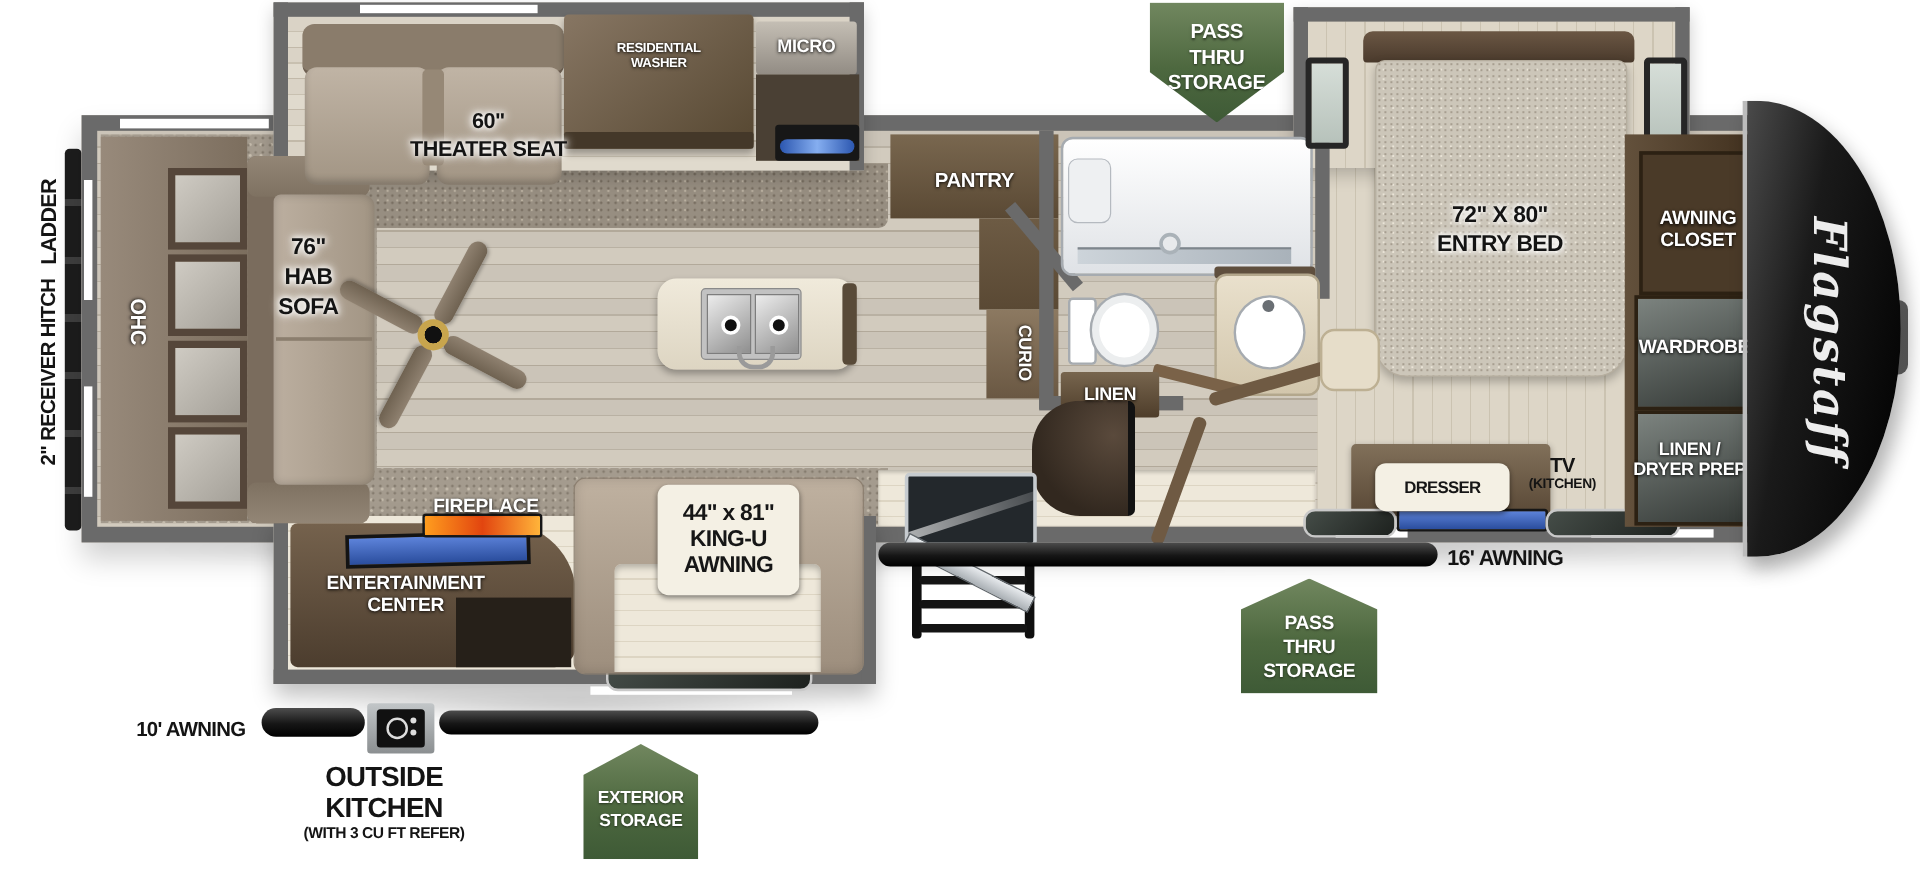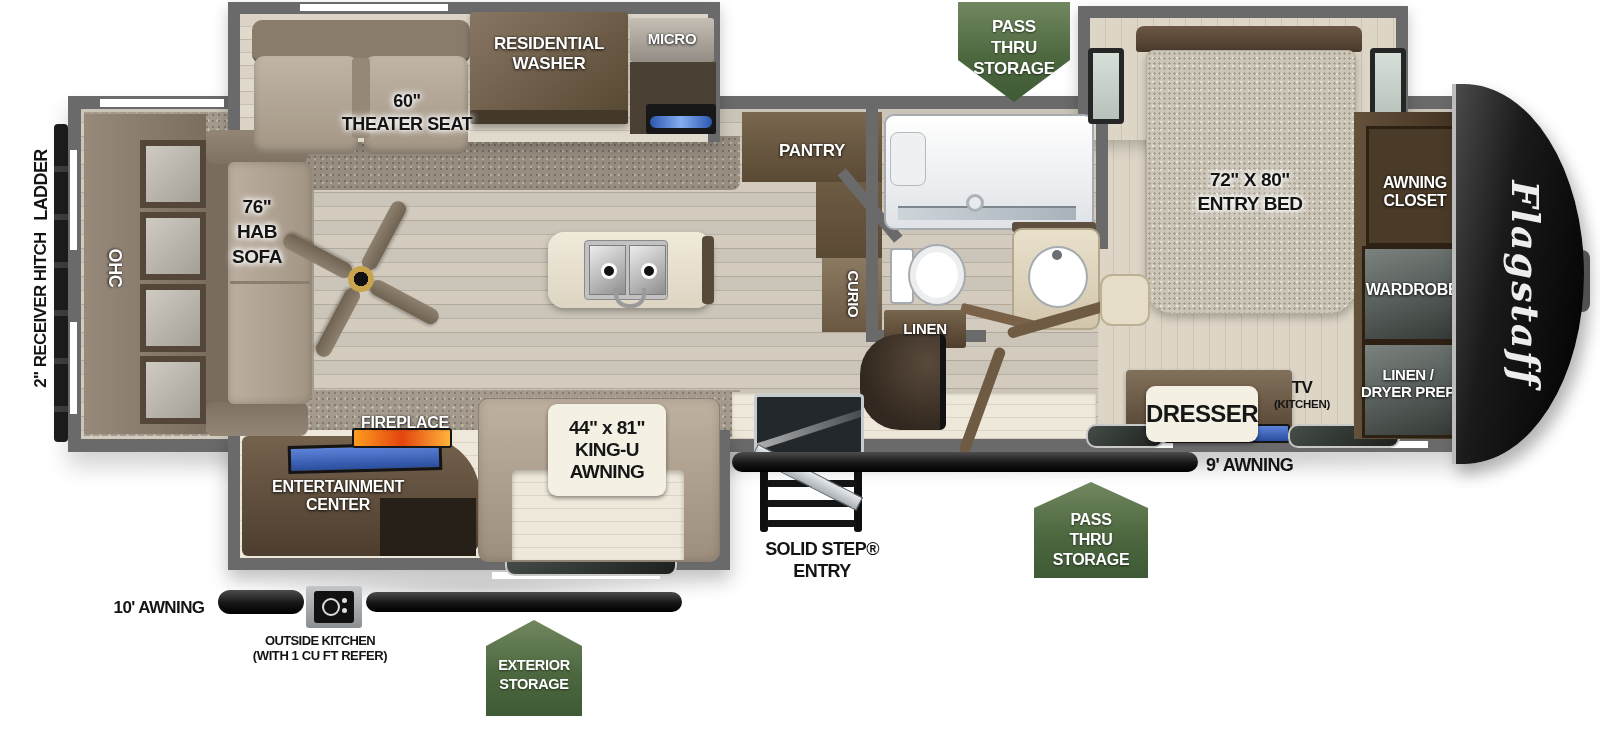--- a/index.html
+++ b/index.html
@@ -108,21 +108,21 @@
   <div class="abs z5" style="left:252px;top:20px;width:218px;height:40px;background:#8a7c6b;border-radius:10px;border-bottom:4px solid #6e6052;"></div>
   <div class="abs z5" style="left:254px;top:56px;width:104px;height:98px;background:linear-gradient(180deg,#c0b4a5,#a2University95 60%,#a29584);background:linear-gradient(180deg,#c0b4a5,#a29584);border-radius:10px;box-shadow:inset 0 -4px 6px rgba(0,0,0,.2);"></div>
   <div class="abs z5" style="left:364px;top:56px;width:104px;height:98px;background:linear-gradient(180deg,#c0b4a5,#a29584);border-radius:10px;box-shadow:inset 0 -4px 6px rgba(0,0,0,.2);"></div>
   <div class="abs z5" style="left:352px;top:58px;width:18px;height:80px;background:#968876;border-radius:4px;"></div>
   <div class="abs z6 lblk" style="left:322px;top:90px;width:170px;font-size:18px;line-height:23px;">
     <span style="display:block">60"</span>
     <span style="display:block">THEATER SEAT</span>
   </div>
   <div class="abs z5" style="left:470px;top:12px;width:158px;height:112px;background:linear-gradient(140deg,#877663,#564731);border-radius:4px;box-shadow:0 4px 6px rgba(0,0,0,.3);"></div>
   <div class="abs z5" style="left:470px;top:110px;width:158px;height:14px;background:#443829;border-radius:2px;"></div>
-  <div class="abs z6 lblw" style="left:478px;top:34px;width:142px;font-size:17px;">
+  <div class="abs z6 lblw" style="left:478px;top:34px;width:142px;font-size:11px;">
     <span style="display:block">RESIDENTIAL</span>
     <span style="display:block">WASHER</span>
   </div>
   <div class="abs z5" style="left:630px;top:18px;width:84px;height:44px;background:linear-gradient(180deg,#c4beb4,#928c84);border-radius:3px;"></div>
   <div class="abs z6 lblw" style="left:630px;top:30px;width:84px;font-size:15px;">MICRO</div>
   <div class="abs z5" style="left:630px;top:62px;width:86px;height:72px;background:#4a4034;"></div>
   <div class="abs z5" style="left:646px;top:104px;width:70px;height:30px;background:#171717;border-radius:3px;"></div>
   <div class="abs z5" style="left:650px;top:116px;width:62px;height:12px;border-radius:6px;background:linear-gradient(90deg,#2c57b0,#85aef0 50%,#2c57b0);"></div>
 
   <div class="abs z5" style="left:548px;top:232px;width:164px;height:76px;background:linear-gradient(180deg,#f0EAdb,#ddd5c2);background:linear-gradient(180deg,#f0eadb,#ddd5c2);border-radius:16px;box-shadow:0 3px 6px rgba(0,0,0,.3);"></div>
@@ -166,21 +166,21 @@
   <div class="abs z5" style="left:1088px;top:48px;width:26px;height:66px;border:5px solid #262626;background:linear-gradient(180deg,#d6ded8,#b7c2bb);border-radius:4px;"></div>
   <div class="abs z5" style="left:1370px;top:48px;width:26px;height:66px;border:5px solid #262626;background:linear-gradient(180deg,#d6ded8,#b7c2bb);border-radius:4px;"></div>
   <div class="abs z5" style="left:1136px;top:26px;width:226px;height:26px;background:linear-gradient(180deg,#6b5744,#4a3a2c);border-radius:8px 8px 3px 3px;"></div>
   <div class="abs z5 speck-light" style="left:1146px;top:50px;width:208px;height:262px;border:1px solid #b5ad9e;border-radius:8px 8px 26px 26px;box-shadow:0 4px 8px rgba(0,0,0,.25);"></div>
   <div class="abs z6 lblk" style="left:1166px;top:168px;width:168px;font-size:19px;line-height:24px;">
     <span style="display:block">72" X 80"</span>
     <span style="display:block">ENTRY BED</span>
   </div>
   <div class="abs z5" style="left:1100px;top:274px;width:46px;height:48px;background:#e6ddc9;border:2px solid #bdb093;border-radius:12px;"></div>
   <div class="abs z5" style="left:1126px;top:370px;width:166px;height:60px;background:linear-gradient(180deg,#81705a,#594836);border-radius:4px;box-shadow:0 2px 5px rgba(0,0,0,.3);"></div>
-  <div class="abs z6 chip" style="left:1146px;top:386px;width:112px;height:56px;font-size:24px;">DRESSER</div>
+  <div class="abs z6 chip" style="left:1146px;top:386px;width:112px;height:40px;font-size:14px;">DRESSER</div>
   <div class="abs z5" style="left:1164px;top:424px;width:122px;height:15px;background:linear-gradient(180deg,#5d83da,#2a4d9d);border:2px solid #161616;border-radius:3px;"></div>
   <div class="abs z6 plain" style="left:1262px;top:378px;width:80px;">
     <span style="display:block;font-size:17px;">TV</span>
     <span style="display:block;font-size:11.5px;letter-spacing:-.3px;">(KITCHEN)</span>
   </div>
   <div class="abs z5 darkglass" style="left:1086px;top:424px;width:74px;height:20px;"></div>
   <div class="abs z5 darkglass" style="left:1288px;top:424px;width:108px;height:20px;"></div>
 
   <div class="abs z5" style="left:1354px;top:112px;width:112px;height:327px;background:linear-gradient(90deg,#63513c,#41301e);"></div>
   <div class="abs z5" style="left:1366px;top:126px;width:84px;height:114px;background:#4a3a28;border:3px solid #2c2113;"></div>
@@ -225,39 +225,35 @@
   </div>
   <div class="abs z5" style="left:756px;top:448px;width:110px;height:88px;">
     <div class="abs" style="left:4px;top:4px;width:8px;height:80px;background:#0f0f0f;border-radius:3px;"></div>
     <div class="abs" style="left:98px;top:4px;width:8px;height:80px;background:#0f0f0f;border-radius:3px;"></div>
     <div class="abs" style="left:10px;top:12px;width:90px;height:7px;background:#141414;border-radius:3px;"></div>
     <div class="abs" style="left:10px;top:32px;width:90px;height:7px;background:#141414;border-radius:3px;"></div>
     <div class="abs" style="left:10px;top:52px;width:90px;height:7px;background:#141414;border-radius:3px;"></div>
     <div class="abs" style="left:10px;top:72px;width:90px;height:7px;background:#141414;border-radius:3px;"></div>
     <div class="abs" style="left:2px;top:-4px;width:116px;height:13px;background:linear-gradient(180deg,#e8ebee,#a9afb4);border:1px solid #60666b;transform:rotate(27deg);transform-origin:0 0;"></div>
   </div>
-  <div class="abs z6 plain" style="left:742px;top:538px;width:160px;font-size:18px;line-height:22px;">
-    <span style="display:block">SOLID STEP®</span>
-    <span style="display:block">ENTRY</span>
-  </div>
 
   <div class="abs z5 bar" style="left:732px;top:452px;width:466px;height:20px;"></div>
-  <div class="abs z6 plain" style="left:1206px;top:455px;width:130px;font-size:18px;text-align:left;white-space:nowrap;">9' AWNING</div>
+  <div class="abs z6 plain" style="left:1206px;top:455px;width:130px;font-size:18px;text-align:left;white-space:nowrap;">16' AWNING</div>
   <div class="abs z5 bar" style="left:218px;top:590px;width:86px;height:24px;border-radius:13px;"></div>
   <div class="abs z5" style="left:306px;top:586px;width:56px;height:42px;background:linear-gradient(180deg,#c2c6c8,#8b8f91);border-radius:3px;">
     <div class="abs" style="left:8px;top:5px;width:40px;height:32px;background:#111;border-radius:3px;"></div>
     <div class="abs" style="left:16px;top:12px;width:14px;height:14px;border:2px solid #ddd;border-radius:50%;"></div>
     <div class="abs" style="left:36px;top:12px;width:5px;height:5px;background:#ddd;border-radius:50%;"></div>
     <div class="abs" style="left:36px;top:22px;width:5px;height:5px;background:#ddd;border-radius:50%;"></div>
   </div>
   <div class="abs z5 bar" style="left:366px;top:592px;width:316px;height:20px;"></div>
   <div class="abs z6 plain" style="left:96px;top:598px;width:126px;font-size:17px;white-space:nowrap;">10' AWNING</div>
   <div class="abs z6 plain" style="left:230px;top:634px;width:180px;">
-    <span style="display:block;font-size:13px;">OUTSIDE KITCHEN</span>
-    <span style="display:block;font-size:13px;letter-spacing:-.4px;">(WITH 1 CU FT REFER)</span>
+    <span style="display:block;font-size:23px;">OUTSIDE KITCHEN</span>
+    <span style="display:block;font-size:13px;letter-spacing:-.4px;">(WITH 3 CU FT REFER)</span>
   </div>
 
   <div class="abs z6 badge badge-down" style="left:958px;top:2px;width:112px;height:100px;font-size:17px;line-height:21px;padding-top:14px;box-sizing:border-box;">
     <span style="display:block">PASS</span>
     <span style="display:block">THRU</span>
     <span style="display:block">STORAGE</span>
   </div>
   <div class="abs z6 badge badge-up" style="left:1034px;top:482px;width:114px;height:96px;font-size:16px;line-height:20px;padding-top:28px;box-sizing:border-box;">
     <span style="display:block">PASS</span>
     <span style="display:block">THRU</span>

